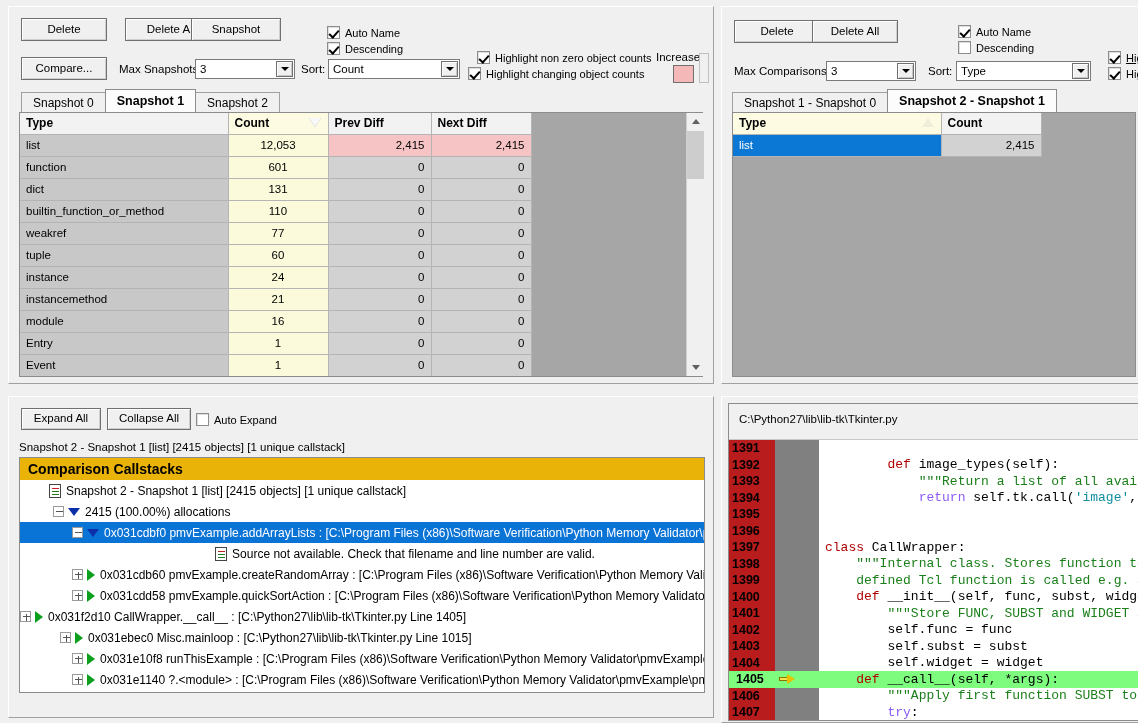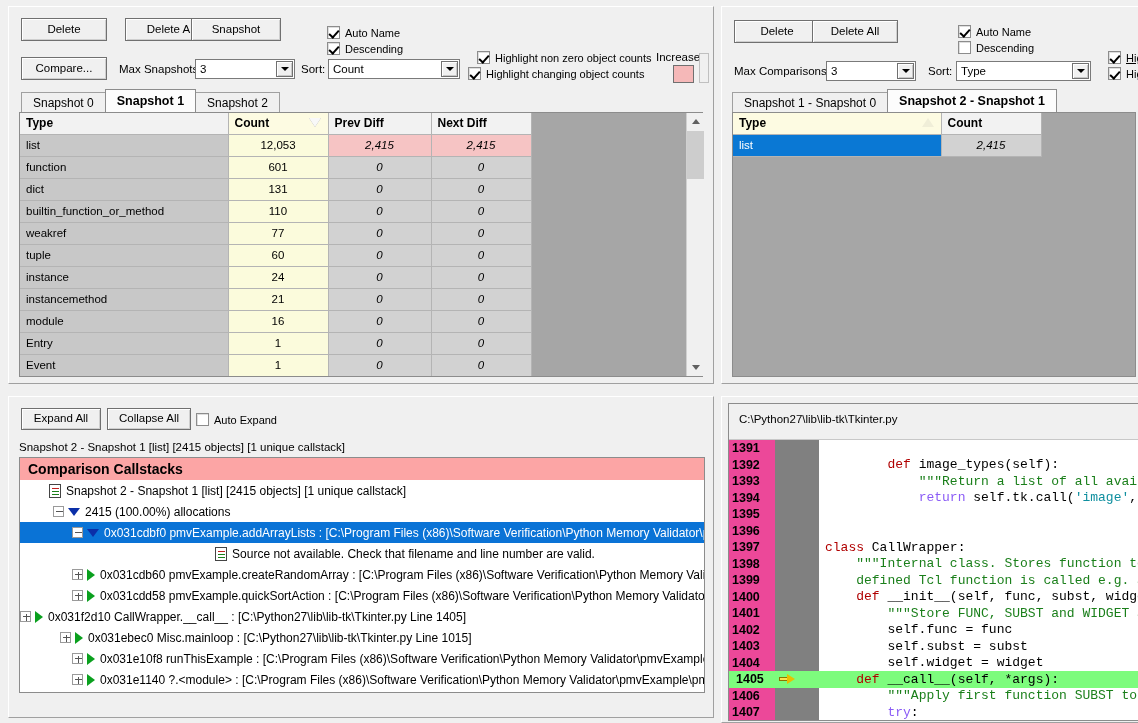--- a/index.html
+++ b/index.html
@@ -118,21 +118,21 @@
   table.grid th.sortcol { background: #fdfbe2; }
   table.grid td {
     border: 1px solid #b4b4b4;
     border-top: none; border-left: none;
     height: 22px;
     font-size: 11.5px;
     padding: 0 6px;
   }
   td.c-type { background: #c8c8c8; padding-left: 22px; }
   td.c-count { background: #fbfbdc; text-align: center; }
-  td.c-diff { background: #d2d2d2; text-align: center; font-style: italic; }
+  td.c-diff { background: #d2d2d2; text-align: right; }
   td.c-diff.hot { background: #f6c4c4; }
   .sortmark {
     position: absolute; right: 7px; top: 5px;
     width: 0; height: 0;
     border-left: 6px solid transparent;
     border-right: 6px solid transparent;
   }
   .sortmark.desc { border-top: 9px solid #ffffff; filter: drop-shadow(0 0 0 #999); }
   .sortmark.asc { border-bottom: 9px solid #ffffff; }
 
@@ -157,21 +157,21 @@
   
   .treebox {
     position: absolute;
     background: #ffffff;
     border: 1px solid #8c8c8c;
     overflow: hidden;
   }
   .tree-title {
     font-weight: bold; font-size: 14px;
     padding: 3px 0 3px 8px;
-    background: #fca5a5;
+    background: #eab308;
   }
   .trow {
     display: flex; align-items: center;
     height: 21px;
     white-space: nowrap;
     font-size: 12px;
     position: relative;
   }
   .trow.sel { background: #0a73d6; color: #fff; }
   .plusbox {
@@ -204,21 +204,21 @@
     height: 36px; background: #f0f0f0;
     display: flex; align-items: flex-start;
     padding: 9px 0 0 10px;
     font-size: 11.5px;
     border-bottom: 1px solid #c8c8c8;
   }
   .code-body { position: relative; background: #ffffff; overflow: hidden; }
   .code-line { display: flex; height: 16.5px; align-items: center; font-family: "Liberation Mono", monospace; font-size: 13px; white-space: pre; }
   .code-line.hl { background: #7dfc7d; }
   .ln {
-    flex: 0 0 46px; background: #ec4899; color: #000;
+    flex: 0 0 46px; background: #b91c1c; color: #000;
     font-family: "Liberation Sans", sans-serif; font-weight: bold; font-size: 12.5px;
     padding-left: 3px; height: 16.5px; line-height: 16.5px;
   }
   .code-line.hl .ln { background: #7dfc7d; padding-left: 7px; }
   .gut {
     flex: 0 0 44px; background: #808080; height: 16.5px; position: relative;
   }
   .code-line.hl .gut { background: #7dfc7d; }
   .arrow-mark {
     position: absolute; left: 12px; top: 3px;

